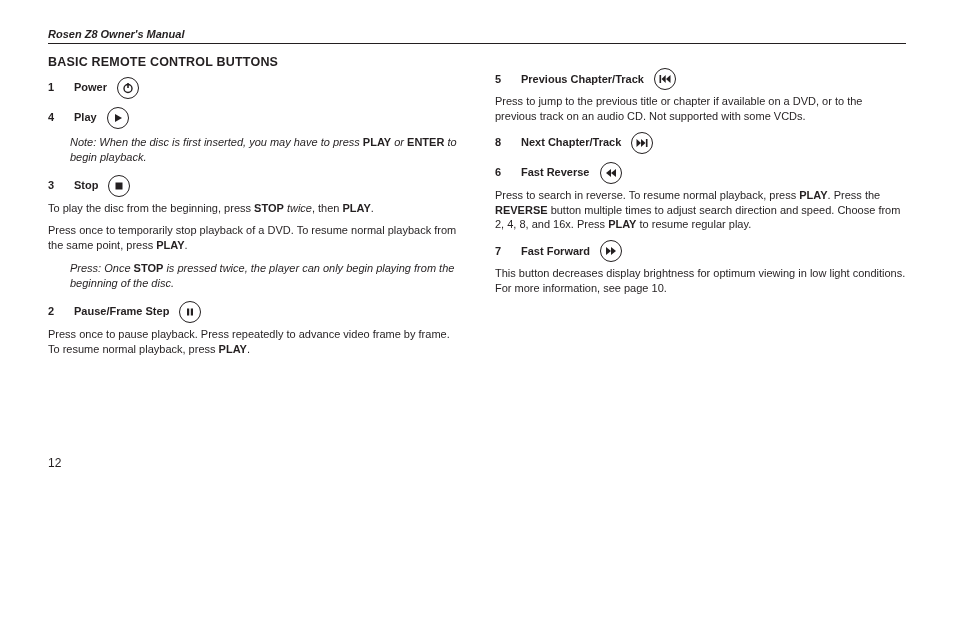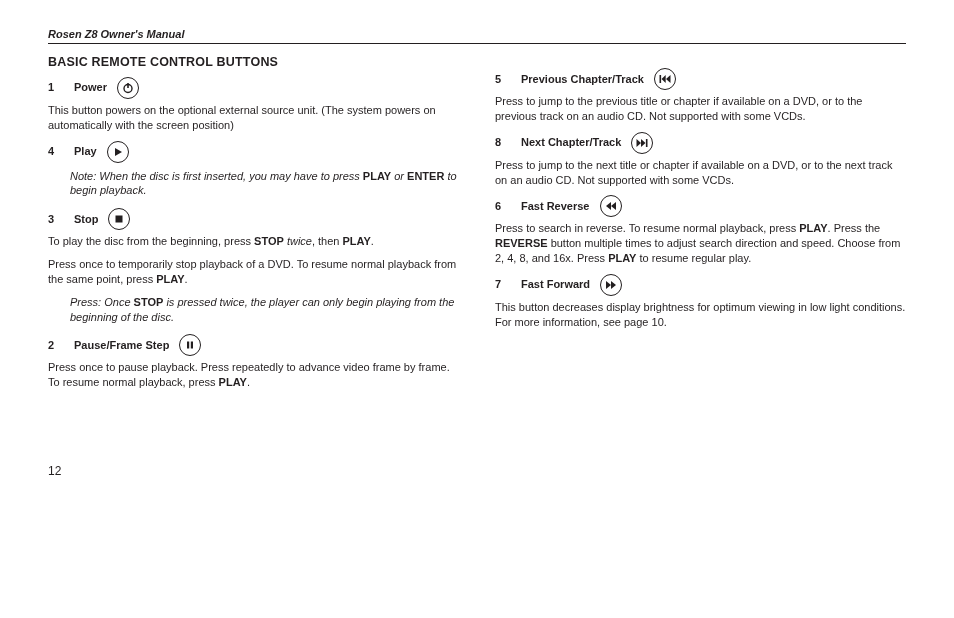--- a/index.html
+++ b/index.html
@@ -11,21 +11,21 @@
   .section-heading { font-size: 12.5px; font-weight: bold; margin-bottom: 6px; letter-spacing: 0.2px; }
   .item-head { display: flex; align-items: center; gap: 10px; margin-top: 8px; margin-bottom: 4px; }
   .item-head.first { margin-top: 2px; }
   .item-num { font-weight: bold; width: 16px; }
   .item-label { font-weight: bold; }
   .icon-circle { width: 22px; height: 22px; border: 1.4px solid #231f20; border-radius: 50%; display: inline-flex; align-items: center; justify-content: center; flex-shrink: 0; }
   .icon-circle svg { display: block; }
   .para { margin-bottom: 8px; }
   .note { margin: 6px 0 10px 22px; font-style: italic; }
   .note b { font-weight: bold; }
-  .pagenum { position: absolute; bottom: 24px; left: 48px; font-size: 12px; }
+  .pagenum { position: absolute; bottom: 32px; left: 48px; font-size: 12px; }
   .page { position: relative; height: 502px; }
   b.plain { font-style: normal; }
 </style>
 </head>
 <body>
 
 <div class="page">
   <div class="header-title">Rosen Z8 Owner's Manual</div>
 
   <div class="columns">
@@ -36,21 +36,20 @@
       <div class="item-head first">
         <span class="item-num">1</span>
         <span class="item-label">Power</span>
         <span class="icon-circle">
           <svg width="12" height="12" viewBox="0 0 12 12">
               <circle cx="6" cy="6.5" r="4" fill="none" stroke="#231f20" stroke-width="1.4"></circle>
               <line x1="6" y1="1" x2="6" y2="6" stroke="#231f20" stroke-width="1.6"></line>
             </svg>
         </span>
       </div>
-      <p class="para">This button powers on the optional external source unit. (The system powers on automatically with the screen position)</p>
 
       <div class="item-head">
         <span class="item-num">4</span>
         <span class="item-label">Play</span>
         <span class="icon-circle">
           <svg width="10" height="10" viewBox="0 0 10 10">
               <polygon points="2,1 9,5 2,9" fill="#231f20"></polygon>
             </svg>
         </span>
       </div>
@@ -111,21 +110,20 @@
         <span class="item-num">8</span>
         <span class="item-label">Next Chapter/Track</span>
         <span class="icon-circle">
           <svg width="12" height="10" viewBox="0 0 12 10">
               <polygon points="0.5,1 0.5,9 5,5" fill="#231f20"></polygon>
               <polygon points="5,1 5,9 9.5,5" fill="#231f20"></polygon>
               <rect x="9.9" y="1" width="1.6" height="8" fill="#231f20"></rect>
             </svg>
         </span>
       </div>
-      <p class="para">Press to jump to the next title or chapter if available on a DVD, or to the next track on an audio CD. Not supported with some VCDs.</p>
 
       <div class="item-head">
         <span class="item-num">6</span>
         <span class="item-label">Fast Reverse</span>
         <span class="icon-circle">
           <svg width="12" height="10" viewBox="0 0 12 10">
               <polygon points="6,1 6,9 1,5" fill="#231f20"></polygon>
               <polygon points="11,1 11,9 6,5" fill="#231f20"></polygon>
             </svg>
         </span>

